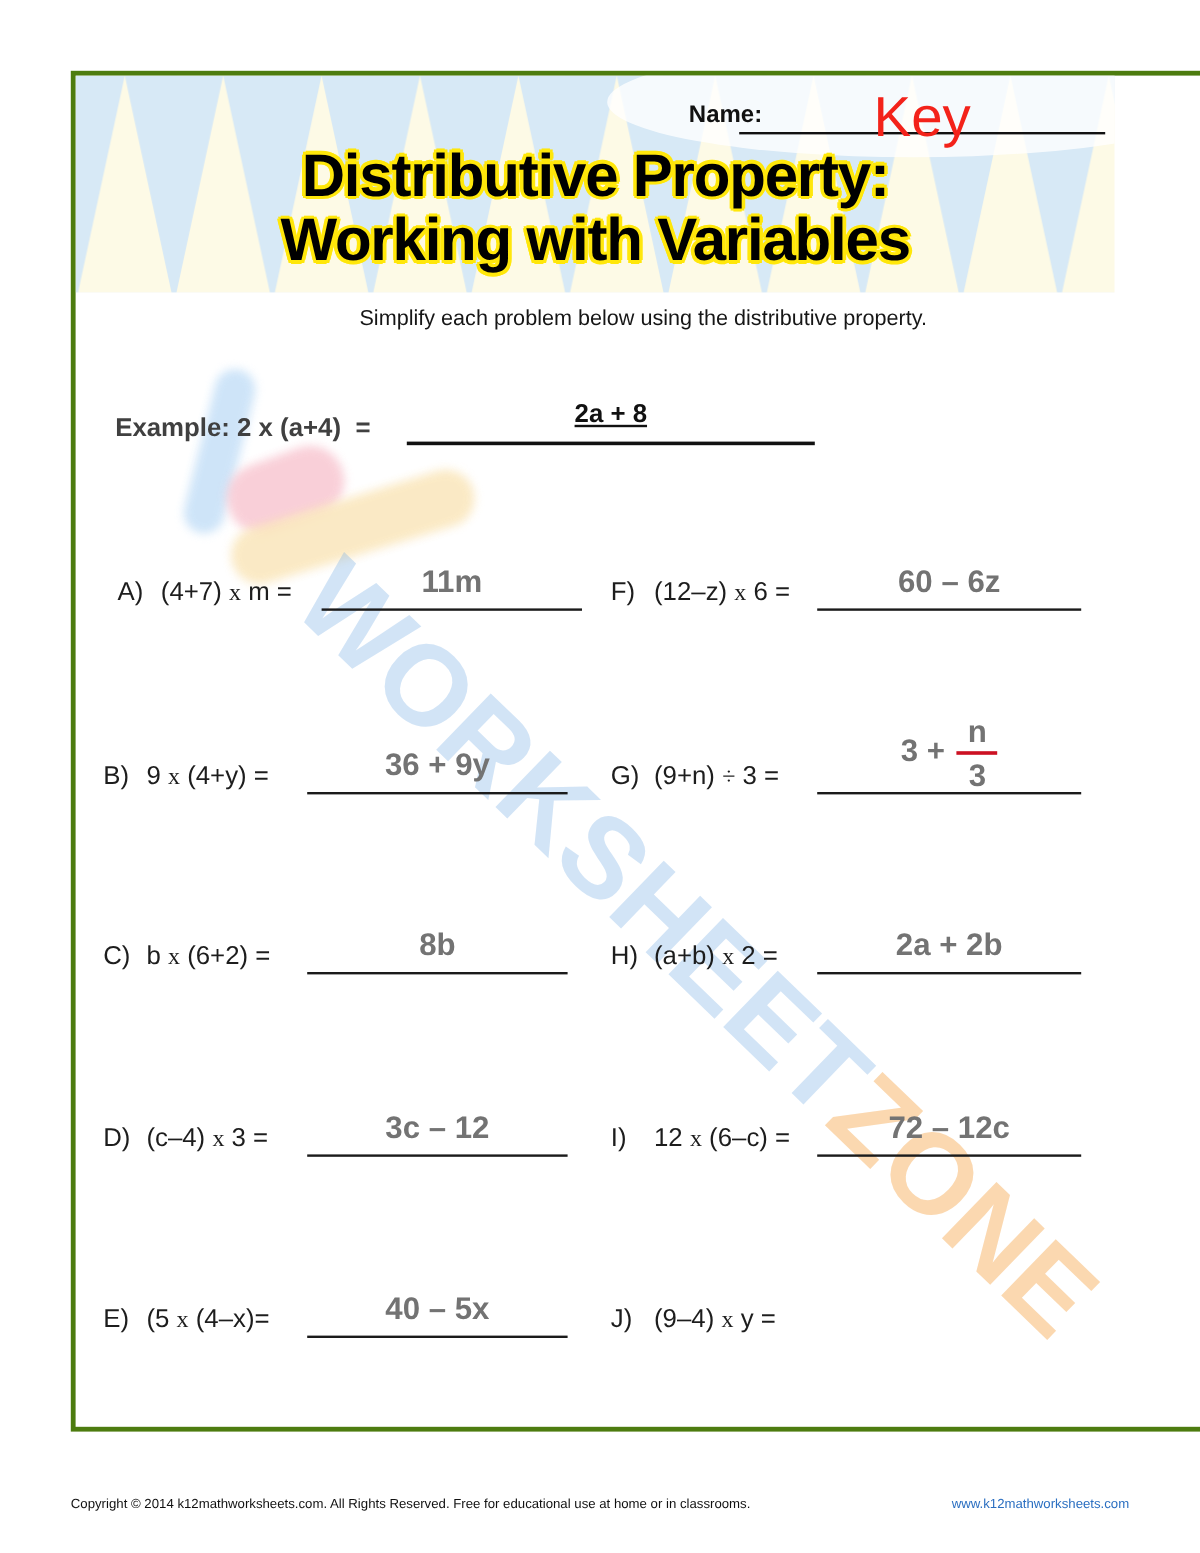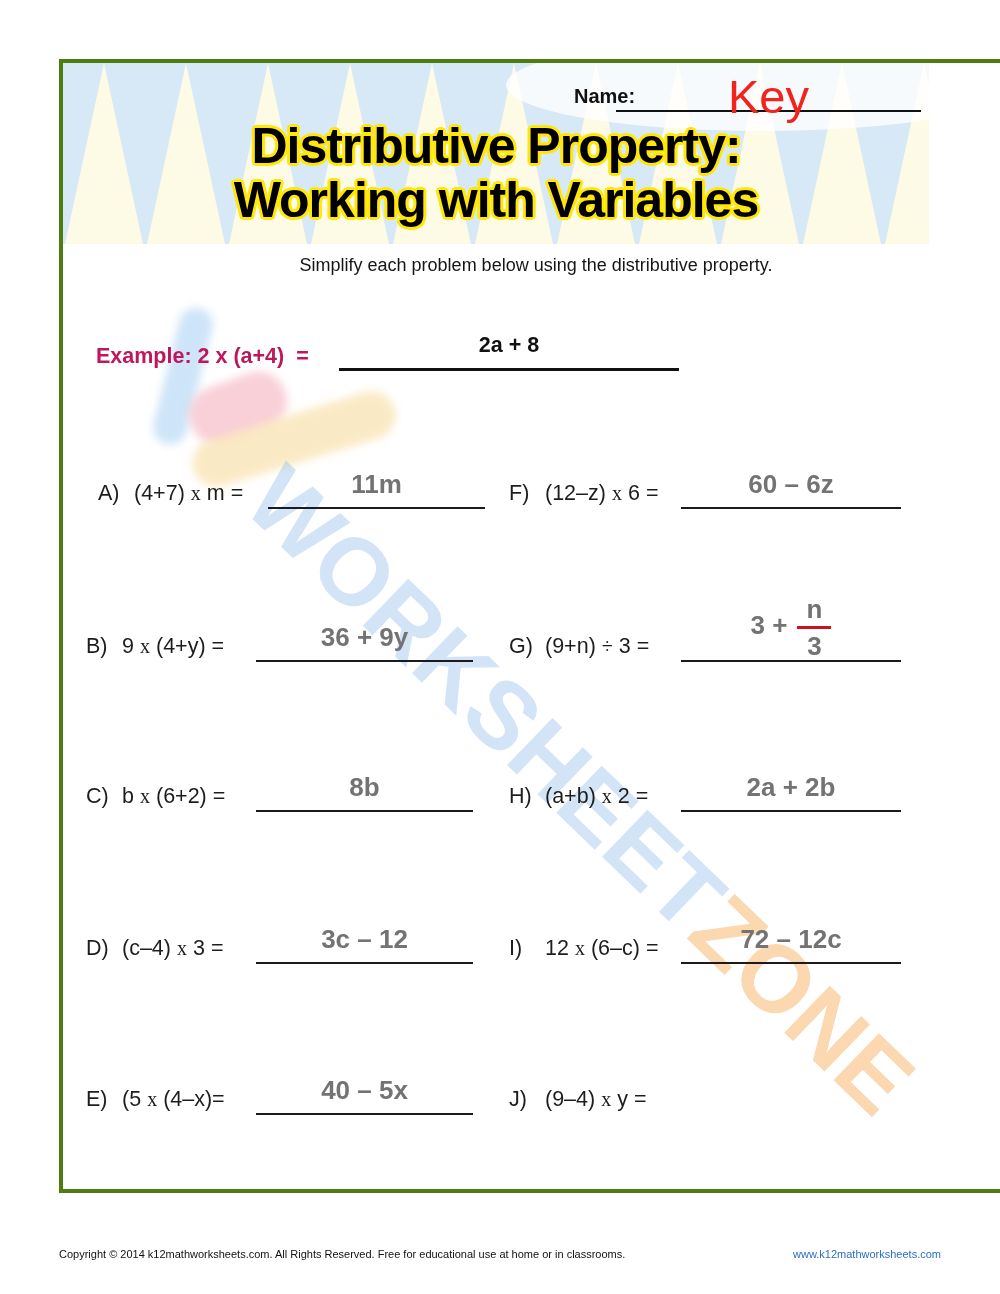--- a/index.html
+++ b/index.html
@@ -40,24 +40,24 @@
   .blob-yellow { left:126px; top:352px; width:210px; height:48px;  background:#fae6bb; opacity:.85; transform:rotate(-17deg); }
 
   
   .watermark { position:absolute; left:238px; top:382px; transform:rotate(44deg); transform-origin:0 0;
                font-size:95px; font-weight:bold; white-space:nowrap; pointer-events:none; }
   .wm-1 { color:rgba(126,177,229,.35); }
   .wm-2 { color:rgba(247,178,97,.5); }
 
   
   .example { position:absolute; left:33px; top:258px; width:700px; height:50px; }
-  .example-label { position:absolute; left:0; bottom:2px; font-size:21.5px; font-weight:bold; color:#be185d; white-space:nowrap; }
+  .example-label { position:absolute; left:0; bottom:2px; font-size:21.5px; font-weight:bold; color:#404040; white-space:nowrap; }
   .example-line  { position:absolute; left:243px; bottom:0; width:340px; height:50px; border-bottom:3px solid #111; }
   .example-ans   { position:absolute; left:0; right:0; bottom:10px; text-align:center;
-                   font-size:21.5px; font-weight:bold; color:#111; }
+                   font-size:21.5px; font-weight:bold; color:#111;text-decoration:underline; }
 
   
   .prob  { position:absolute; height:56px; }
   .ptext { position:absolute; left:0; bottom:3px; font-size:21.5px; color:#1d1d1d; white-space:nowrap; }
   .pletter { display:inline-block; width:36px; }
   .op { font-family:"Liberation Serif", serif; font-size:20px; margin:0 6px; }
   .ansline { position:absolute; bottom:0; height:50px; border-bottom:2.5px solid #1b1b1b; }
   .ans { position:absolute; left:0; right:0; bottom:7px; text-align:center;
          font-size:26px; font-weight:bold; color:#737373; white-space:nowrap; }
   .ans.frac-ans { bottom:1px; }

